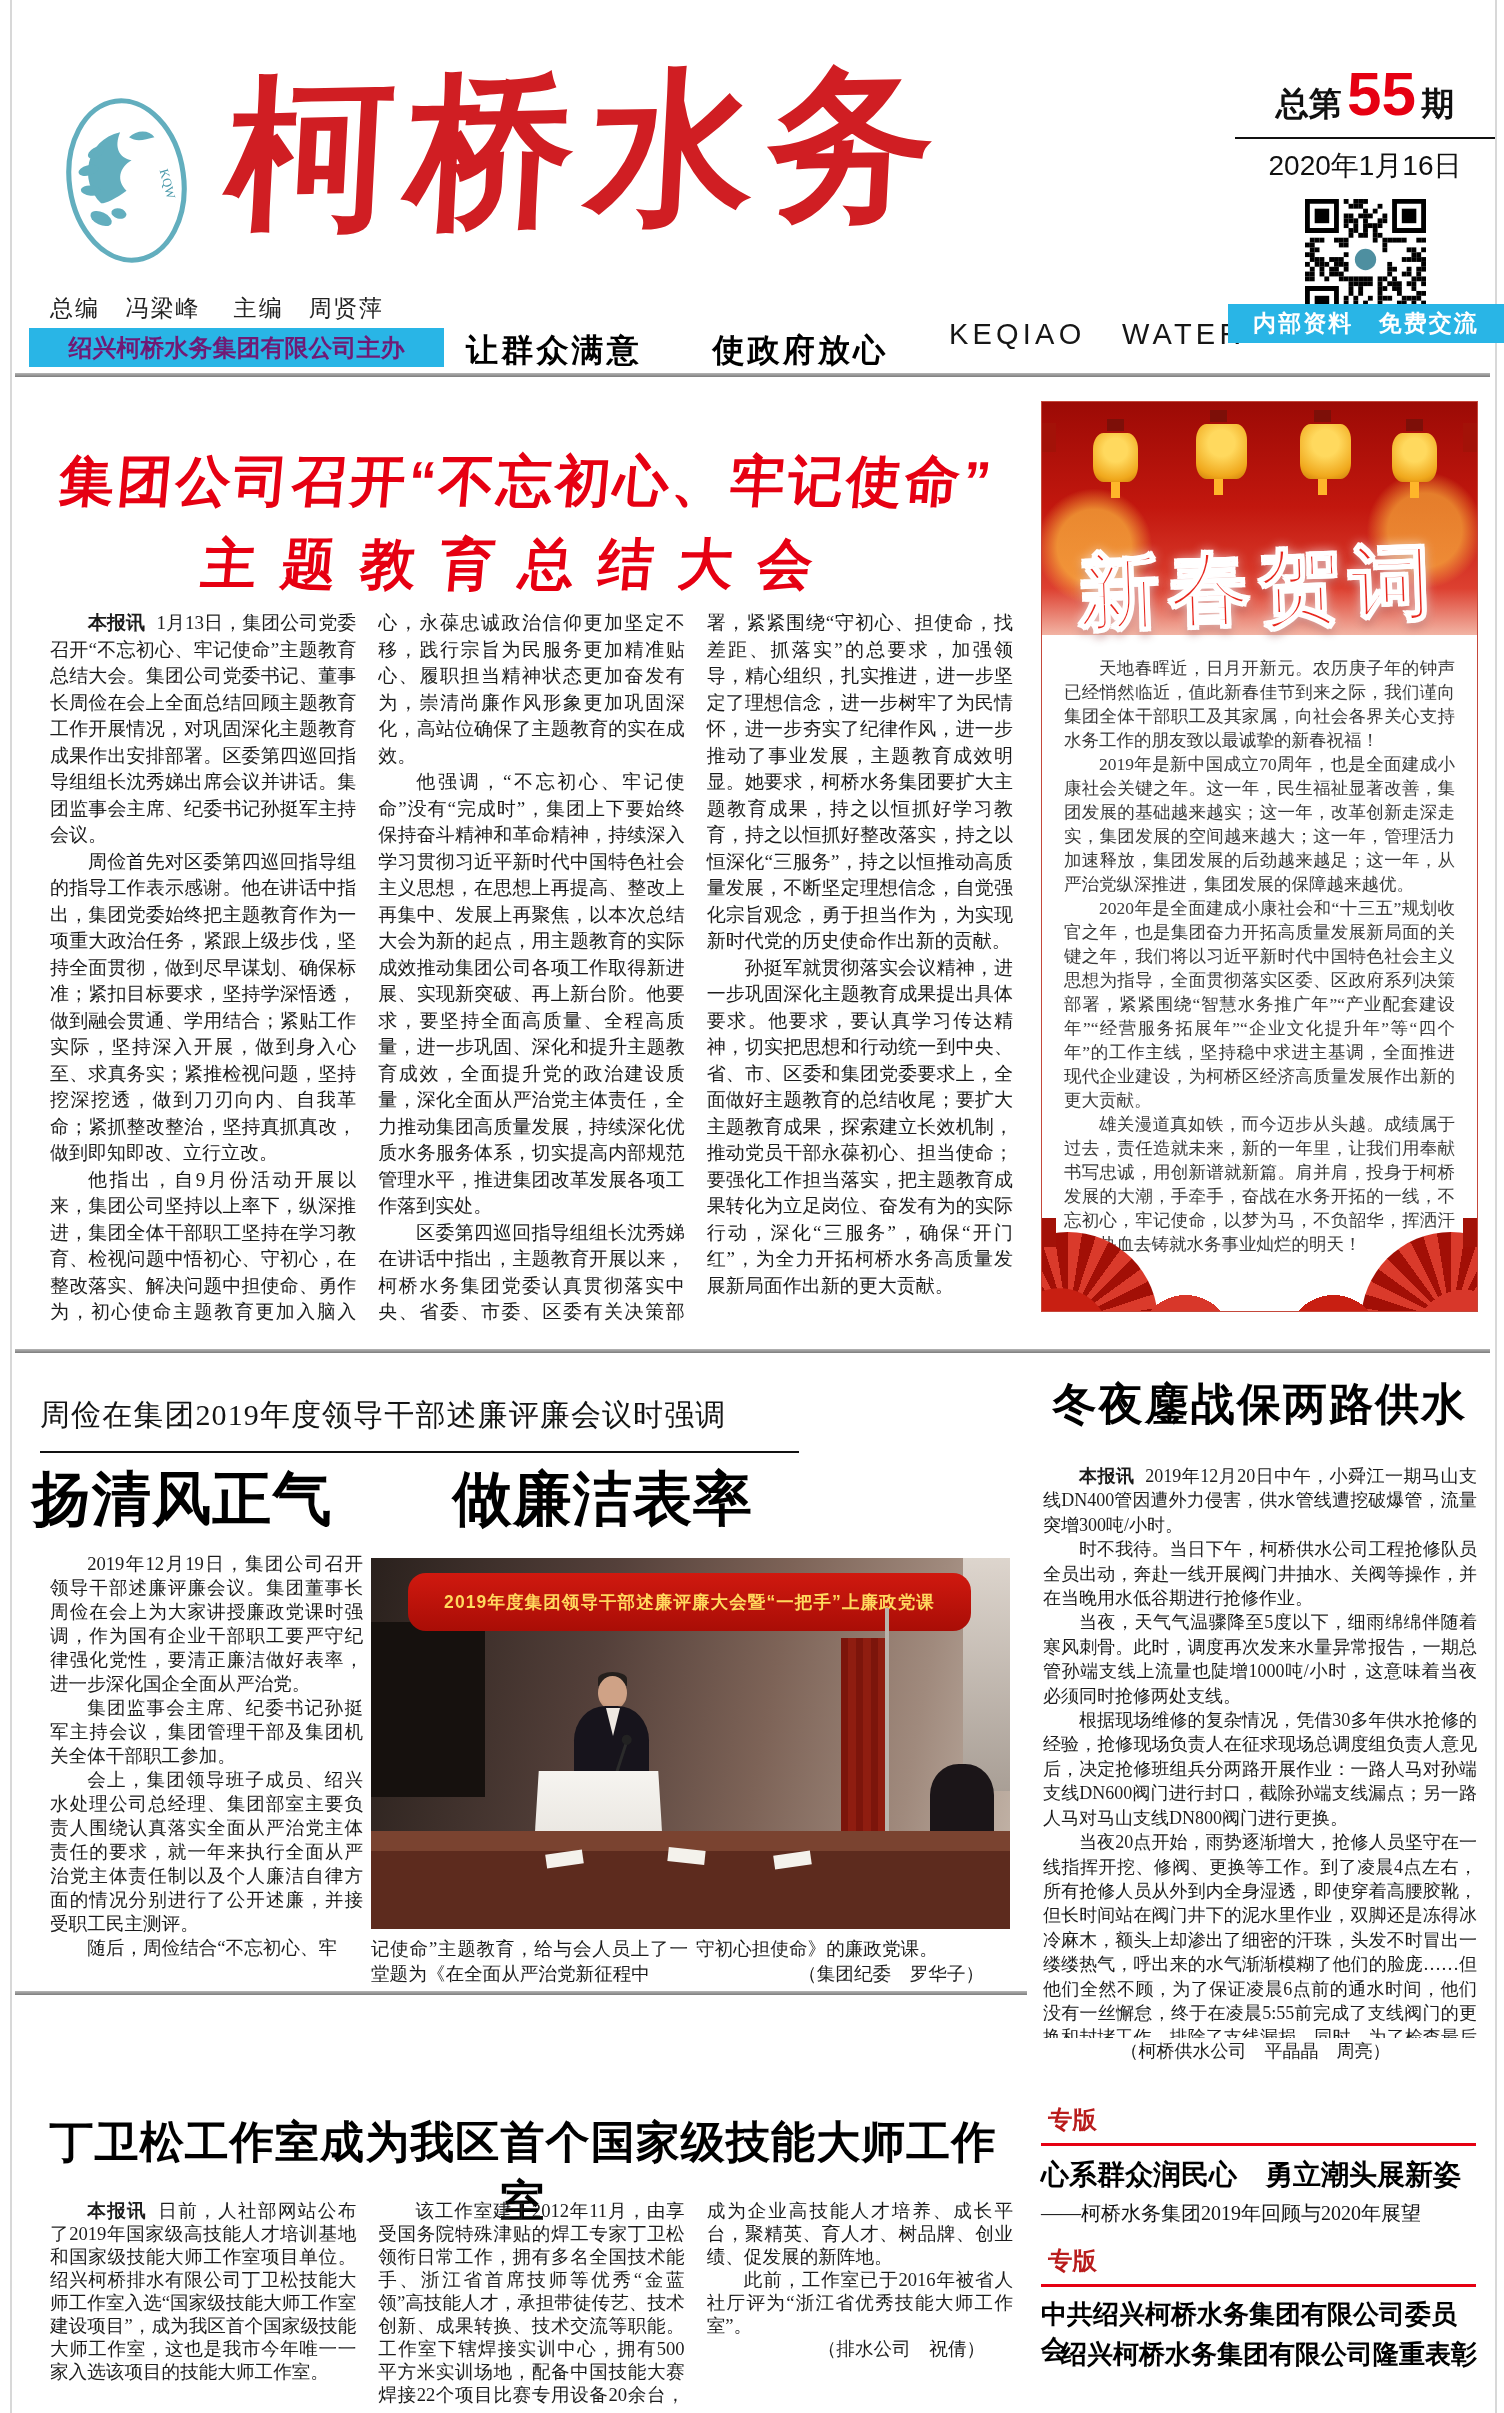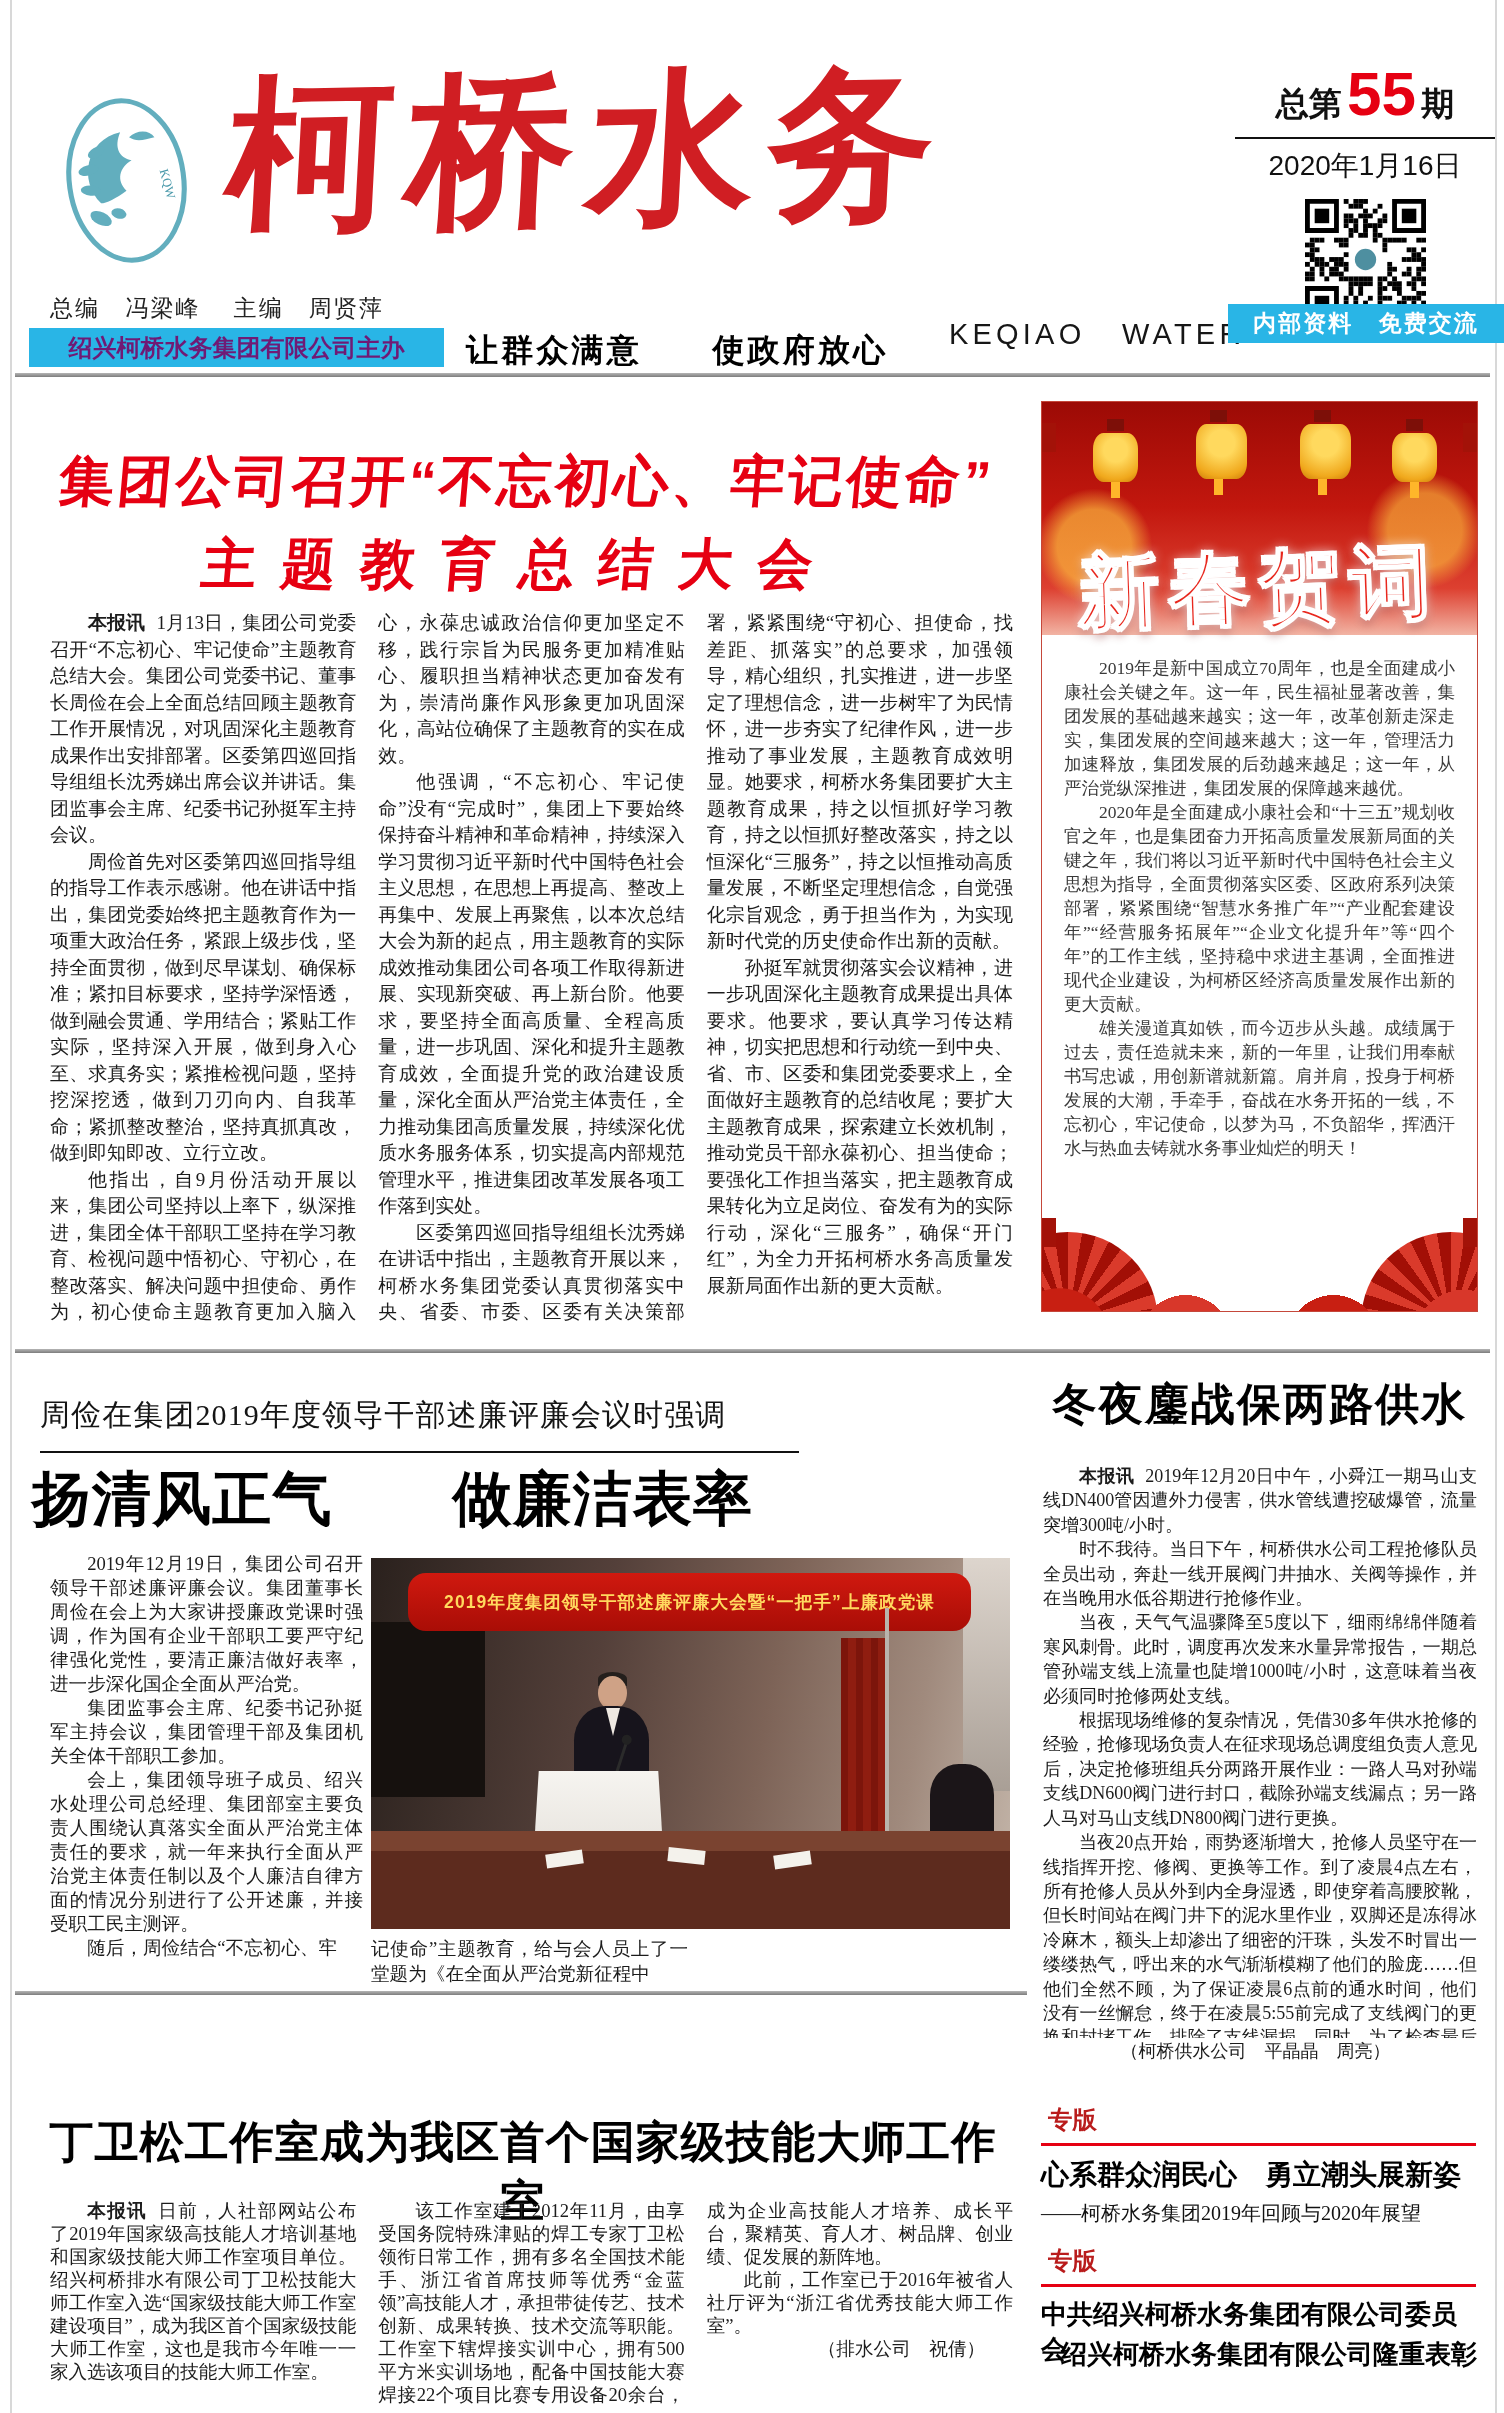--- a/index.html
+++ b/index.html
@@ -371,20 +371,21 @@
 
   <div id="ny" class="abs">
     <div id="ny-top">
       <div class="lantern" style="left:51px;top:31px;"></div>
       <div class="lantern" style="left:154px;top:22px;width:51px;height:55px;"></div>
       <div class="lantern" style="left:258px;top:22px;width:51px;height:55px;"></div>
       <div class="lantern" style="left:350px;top:31px;"></div>
     </div>
     <div id="ny-title">新春贺词</div>
     <div id="ny-body">
+      <p class="para">天地春晖近，日月开新元。农历庚子年的钟声已经悄然临近，值此新春佳节到来之际，我们谨向集团全体干部职工及其家属，向社会各界关心支持水务工作的朋友致以最诚挚的新春祝福！</p>
       <p class="para">2019年是新中国成立70周年，也是全面建成小康社会关键之年。这一年，民生福祉显著改善，集团发展的基础越来越实；这一年，改革创新走深走实，集团发展的空间越来越大；这一年，管理活力加速释放，集团发展的后劲越来越足；这一年，从严治党纵深推进，集团发展的保障越来越优。</p>
       <p class="para">2020年是全面建成小康社会和“十三五”规划收官之年，也是集团奋力开拓高质量发展新局面的关键之年，我们将以习近平新时代中国特色社会主义思想为指导，全面贯彻落实区委、区政府系列决策部署，紧紧围绕“智慧水务推广年”“产业配套建设年”“经营服务拓展年”“企业文化提升年”等“四个年”的工作主线，坚持稳中求进主基调，全面推进现代企业建设，为柯桥区经济高质量发展作出新的更大贡献。</p>
       <p class="para">雄关漫道真如铁，而今迈步从头越。成绩属于过去，责任造就未来，新的一年里，让我们用奉献书写忠诚，用创新谱就新篇。肩并肩，投身于柯桥发展的大潮，手牵手，奋战在水务开拓的一线，不忘初心，牢记使命，以梦为马，不负韶华，挥洒汗水与热血去铸就水务事业灿烂的明天！</p>
     </div>
 
     <div class="ny-fan" style="left:-64px;bottom:-101px;"></div>
     <div class="ny-fan" style="right:-64px;bottom:-101px;"></div>
     <div id="ny-bottom"></div>
     <div class="ny-tab" style="left:0;top:21px;"></div>
     <div class="ny-tab" style="right:0;top:21px;"></div>
@@ -418,20 +419,24 @@
     <div id="podium"></div>
     <div id="photo-table"></div>
     <div class="paper" style="left:175px;bottom:63px;"></div>
     <div class="paper" style="left:297px;bottom:66px;transform:rotate(6deg);"></div>
     <div class="paper" style="left:403px;bottom:62px;"></div>
   </div>
 
   <div id="a2-under-left" class="abs">
     <p class="para" style="text-indent:0;">记使命”主题教育，给与会人员上了一堂题为《在全面从严治党新征程中</p>
   </div>
+  <div id="a2-under-right" class="abs">
+    <p class="para" style="text-indent:0;">守初心担使命》的廉政党课。</p>
+    <p class="para byline">（集团纪委　罗华子）</p>
+  </div>
 
   <div id="a3-head" class="abs sans">冬夜鏖战保两路供水</div>
   <div id="a3-body" class="abs">
     <p class="para"><b class="lead-label">本报讯</b><span>2019年12月20日中午，小舜江一期马山支线DN400管因遭外力侵害，供水管线遭挖破爆管，流量突增300吨/小时。</span></p>
     <p class="para">时不我待。当日下午，柯桥供水公司工程抢修队员全员出动，奔赴一线开展阀门井抽水、关阀等操作，并在当晚用水低谷期进行抢修作业。</p>
     <p class="para">当夜，天气气温骤降至5度以下，细雨绵绵伴随着寒风刺骨。此时，调度再次发来水量异常报告，一期总管孙端支线上流量也陡增1000吨/小时，这意味着当夜必须同时抢修两处支线。</p>
     <p class="para">根据现场维修的复杂情况，凭借30多年供水抢修的经验，抢修现场负责人在征求现场总调度组负责人意见后，决定抢修班组兵分两路开展作业：一路人马对孙端支线DN600阀门进行封口，截除孙端支线漏点；另一路人马对马山支线DN800阀门进行更换。</p>
     <p class="para">当夜20点开始，雨势逐渐增大，抢修人员坚守在一线指挥开挖、修阀、更换等工作。到了凌晨4点左右，所有抢修人员从外到内全身湿透，即使穿着高腰胶靴，但长时间站在阀门井下的泥水里作业，双脚还是冻得冰冷麻木，额头上却渗出了细密的汗珠，头发不时冒出一缕缕热气，呼出来的水气渐渐模糊了他们的脸庞……但他们全然不顾，为了保证凌晨6点前的通水时间，他们没有一丝懈怠，终于在凌晨5:55前完成了支线阀门的更换和封堵工作，排除了支线漏损。同时，为了检查最后的管线修复质量，施工作业人员继续坚持对阀门及管线的观察半小时，确认管线确无渗漏方才离开。</p>
   </div>
   <div id="a3-byline" class="abs">（柯桥供水公司　平晶晶　周亮）</div>

